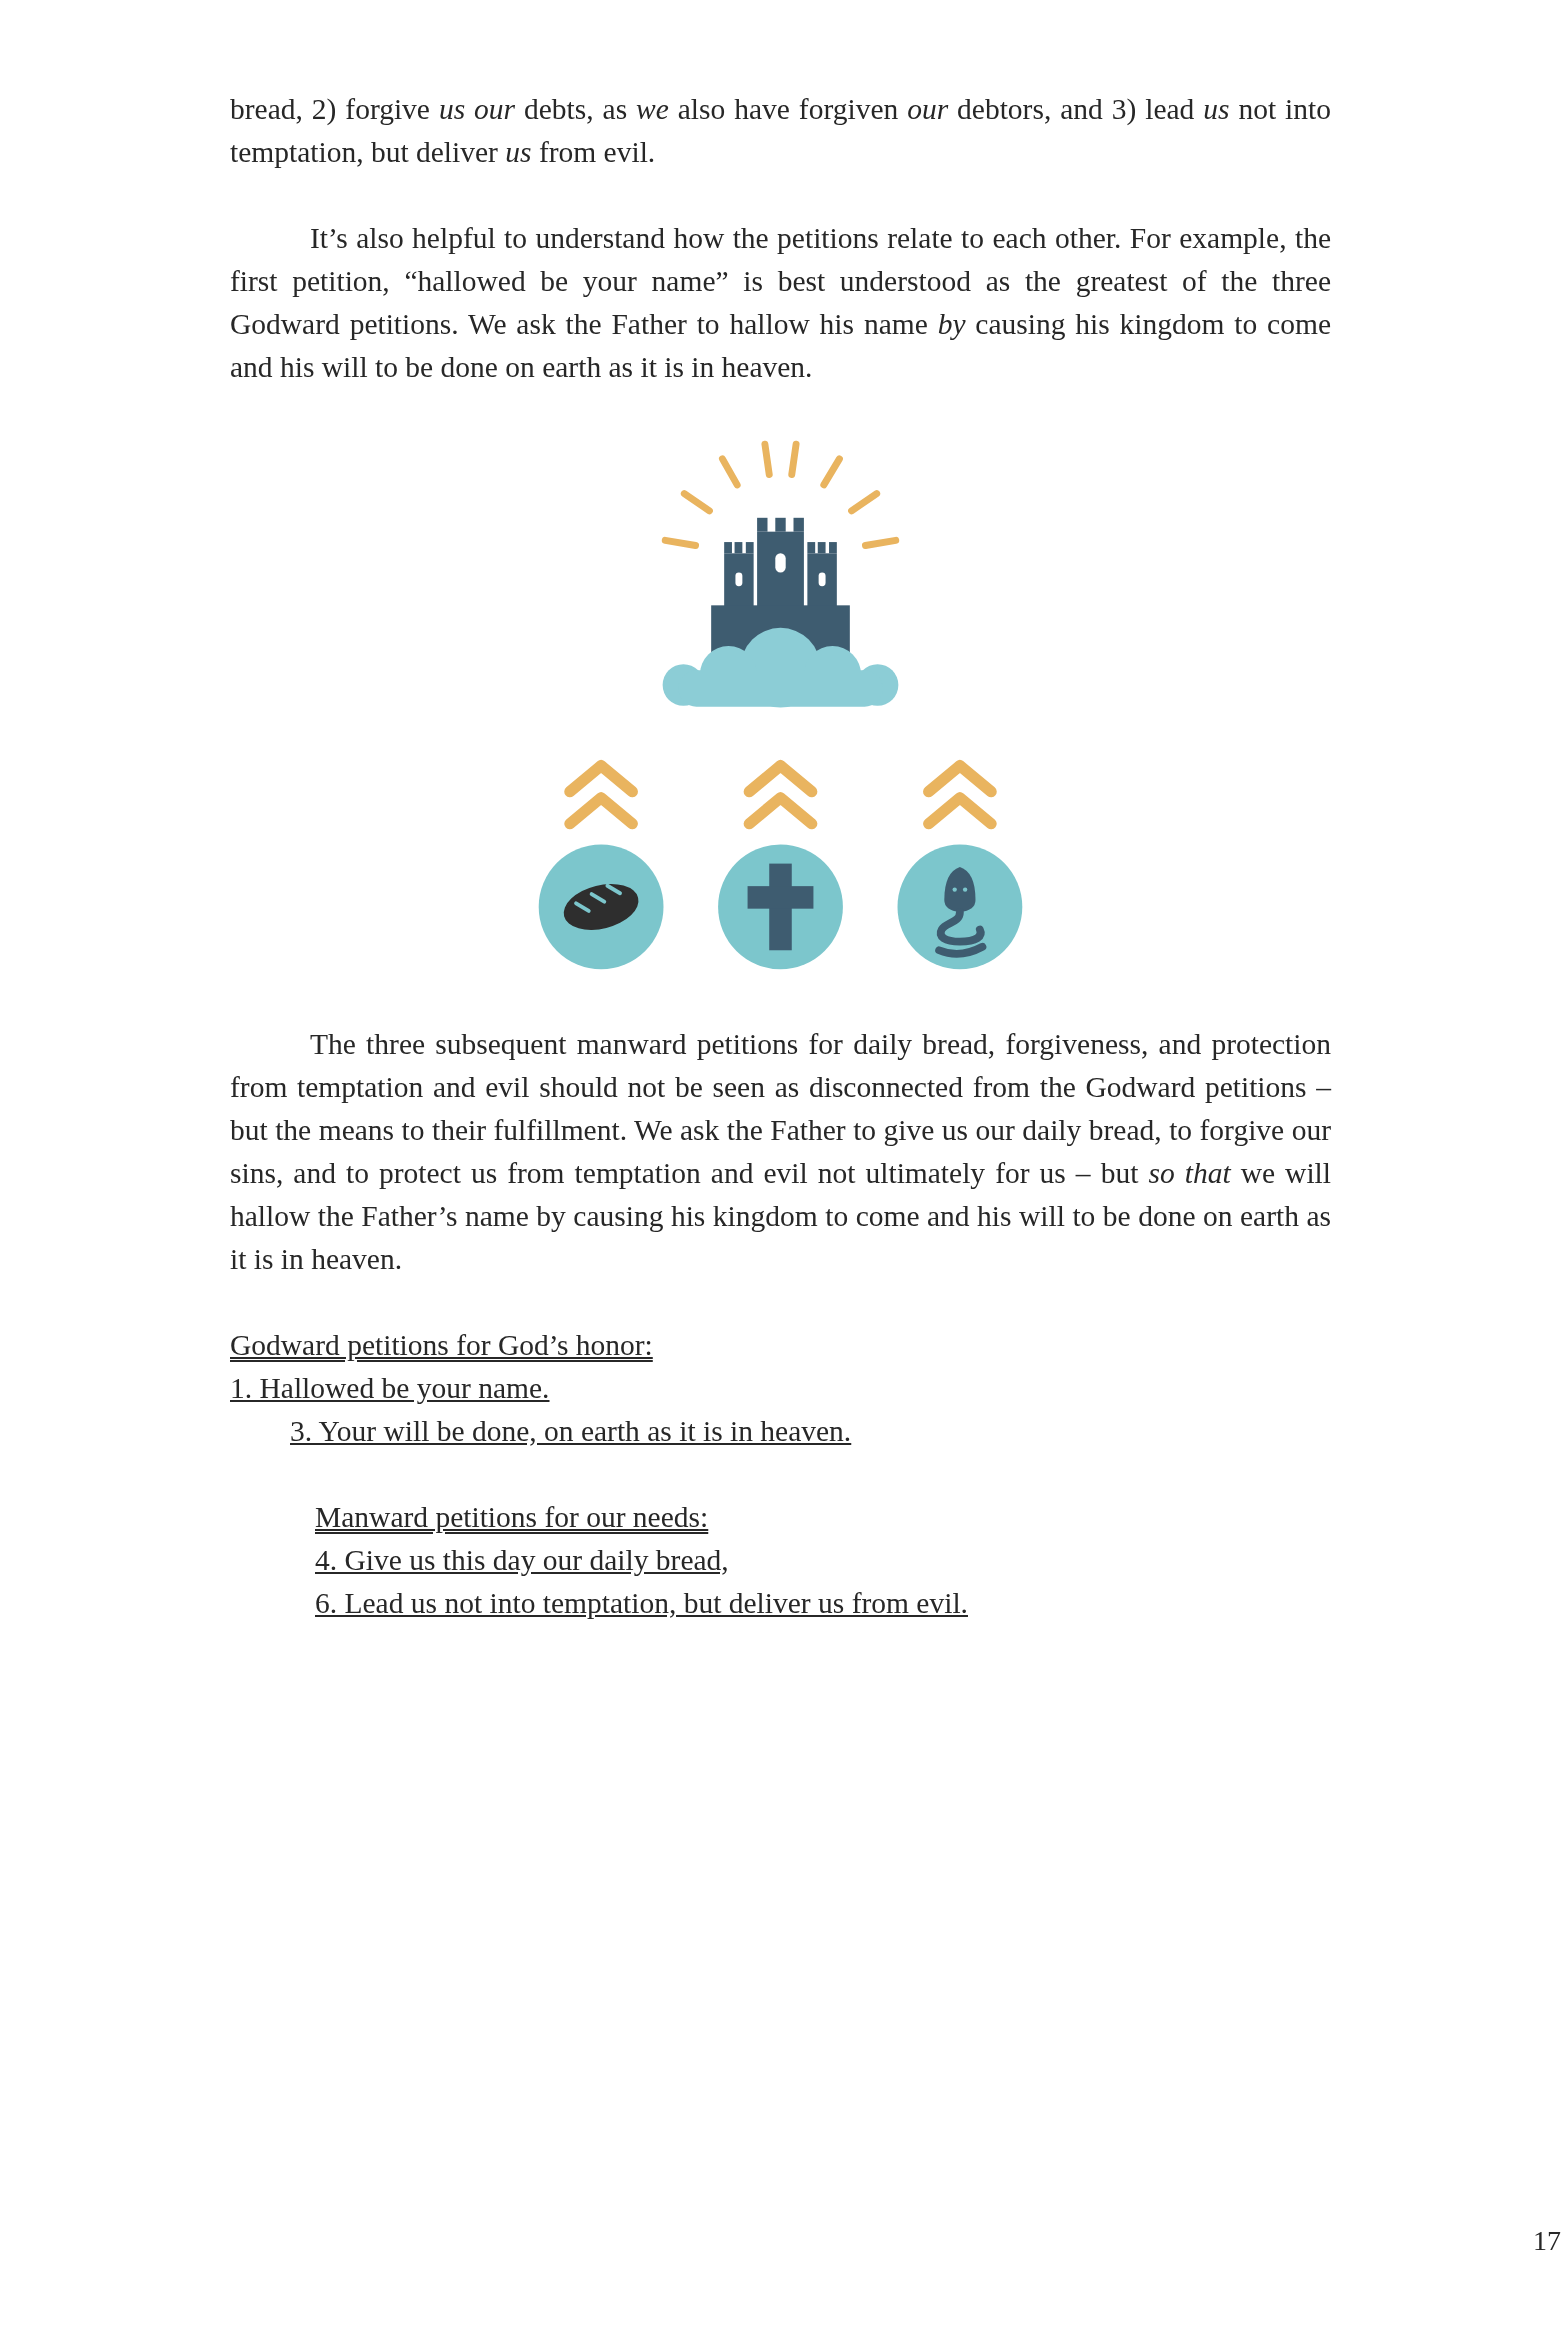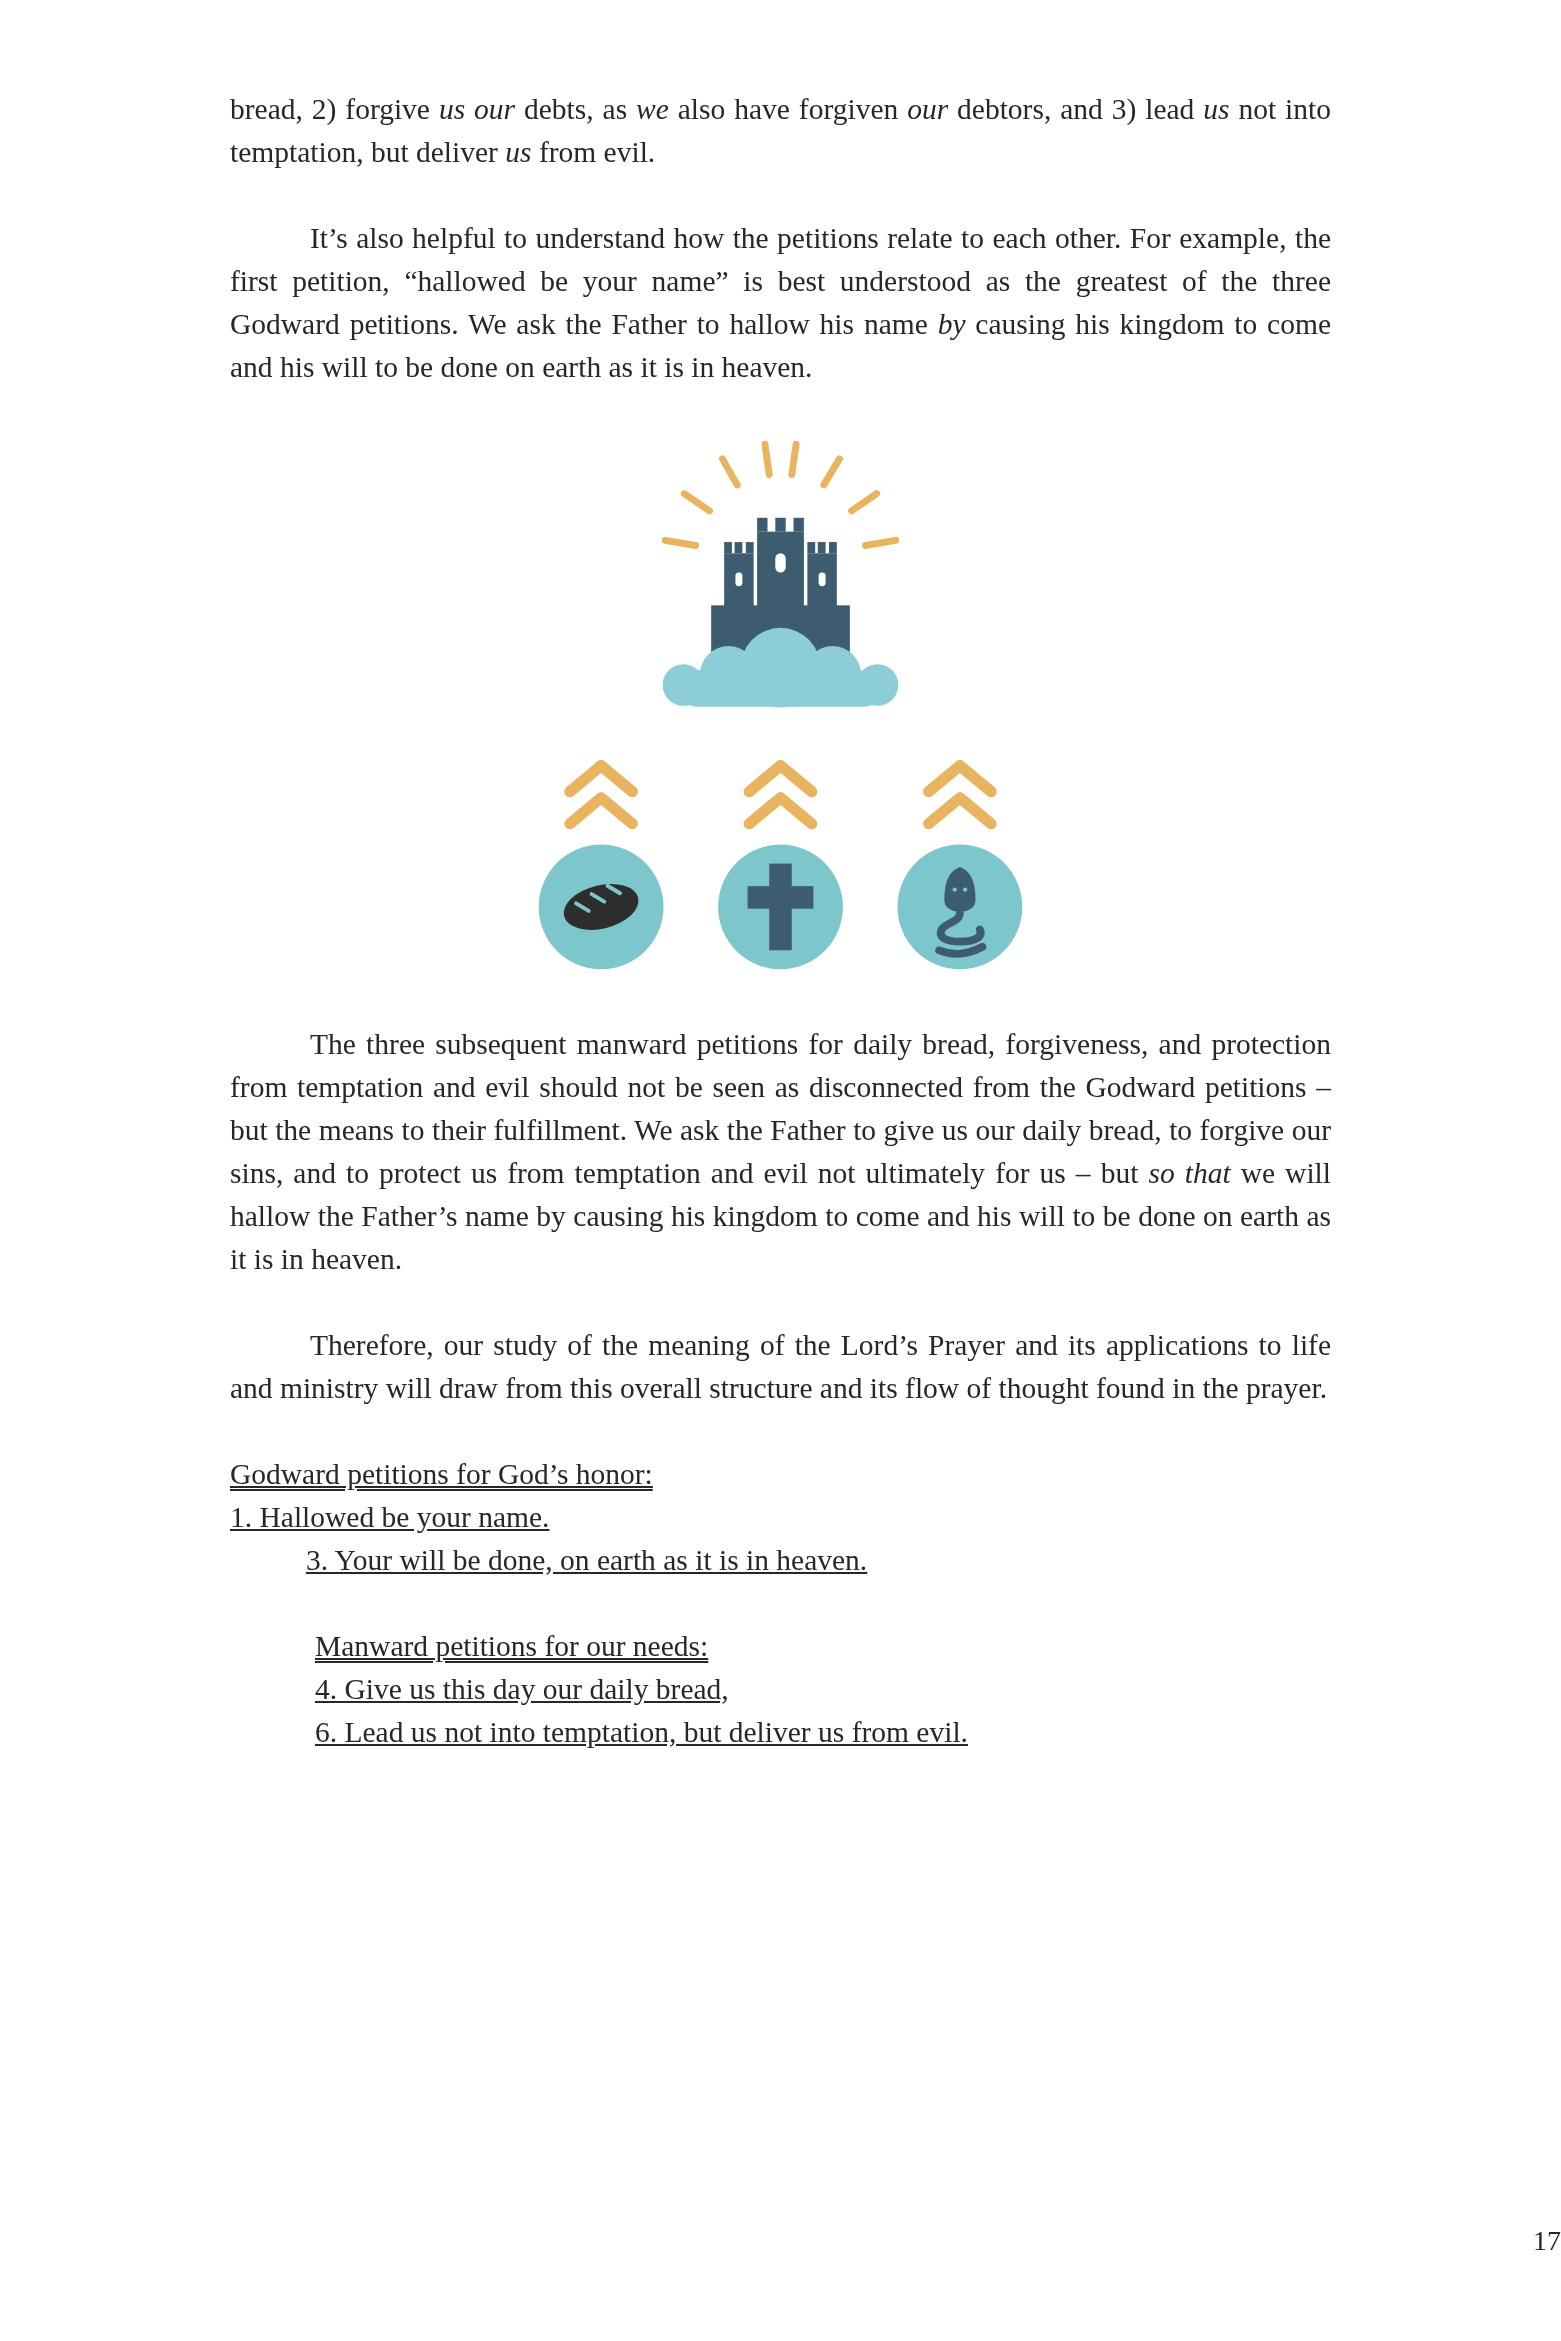--- a/index.html
+++ b/index.html
@@ -29,21 +29,21 @@
   p.body-text.indent { text-indent: 80px; }
   p.body-text i { font-style: italic; }
   .illustration {
     display: flex;
     justify-content: center;
     margin: 3.5px 0 45px 0;
   }
   .list { font-size: 29.5px; line-height: 43px; text-decoration: underline; }
   .list-heading { text-decoration: underline; text-underline-offset: 5.2px; }
   .list-item.ind-1 { margin-left: 38px; }
-  .list-item.ind-2 { margin-left: 76px; }
+  .list-item.ind-2 { margin-left: 60px; }
   .list.manward { margin-left: 85px; margin-top: 43px; }
   .page-number {
     position: absolute;
     left: 0; right: 0;
     bottom: 85px;
     text-align: right;
     font-size: 28px;
   }
 </style>
 </head>
@@ -141,21 +141,20 @@
           <g fill="none" stroke="#3e5c70" stroke-width="9" stroke-linecap="round">
             <path d="M 657 554 C 657 566 641 566 636 574 C 631 582 640 588 657 588 C 676 588 684 582 680 574"></path>
             <path d="M 633 598 Q 657 608 683 594"></path>
           </g>
         </g>
       </svg>
     </div>
 
     <p class="body-text indent"><span>The three subsequent manward petitions for daily bread, forgiveness, and protection from temptation and evil should not be seen as disconnected from the Godward petitions – but the means to their fulfillment. We ask the Father to give us our daily bread, to forgive our sins, and to protect us from temptation and evil not ultimately for us – but </span><i>so that</i><span> we will hallow the Father’s name by causing his kingdom to come and his will to be done on earth as it is in heaven.</span></p>
 
-    <p class="body-text indent"><span>Therefore, our study of the meaning of the Lord’s Prayer and its applications to life and ministry will draw from this overall structure and its flow of thought found in the prayer.</span></p>
 
     <div class="list godward">
       <div class="list-heading">Godward petitions for God’s honor:</div>
       <div class="list-item">1. Hallowed be your name.</div>
       <div class="list-item ind-2">3. Your will be done, on earth as it is in heaven.</div>
     </div>
 
     <div class="list manward">
       <div class="list-heading">Manward petitions for our needs:</div>
       <div class="list-item">4. Give us this day our daily bread,</div>

